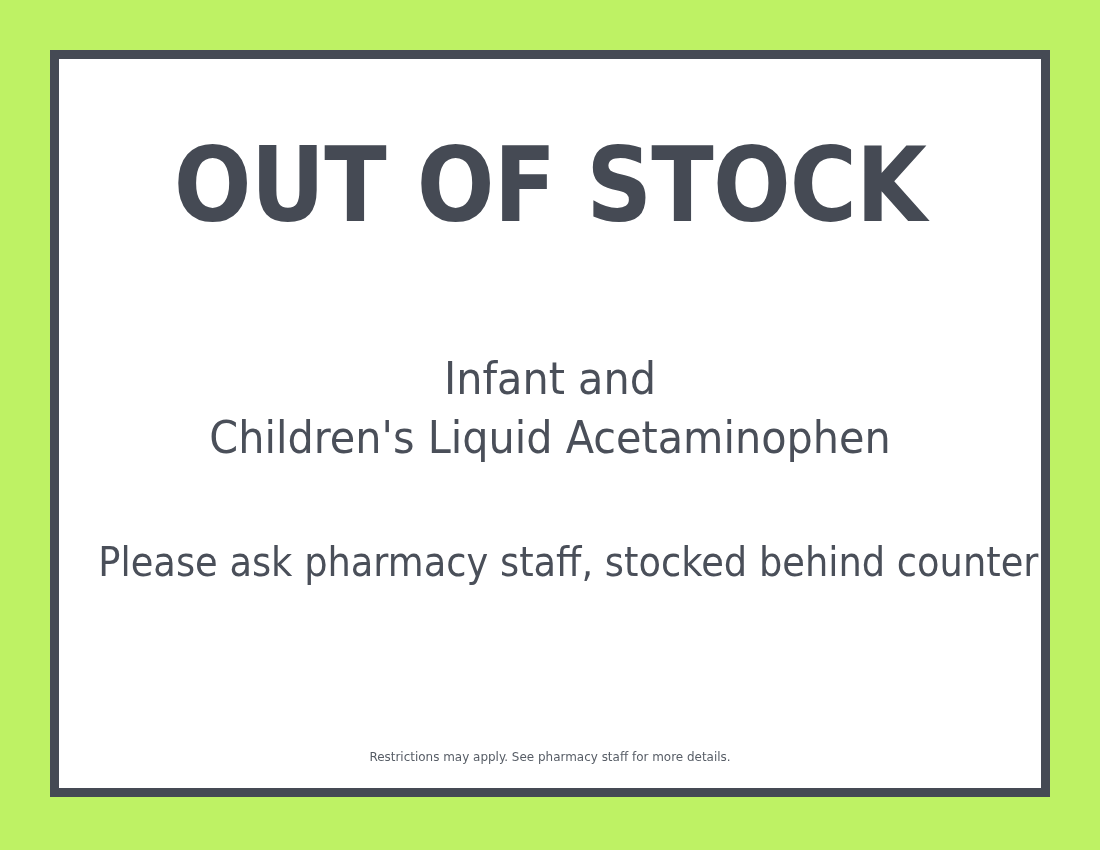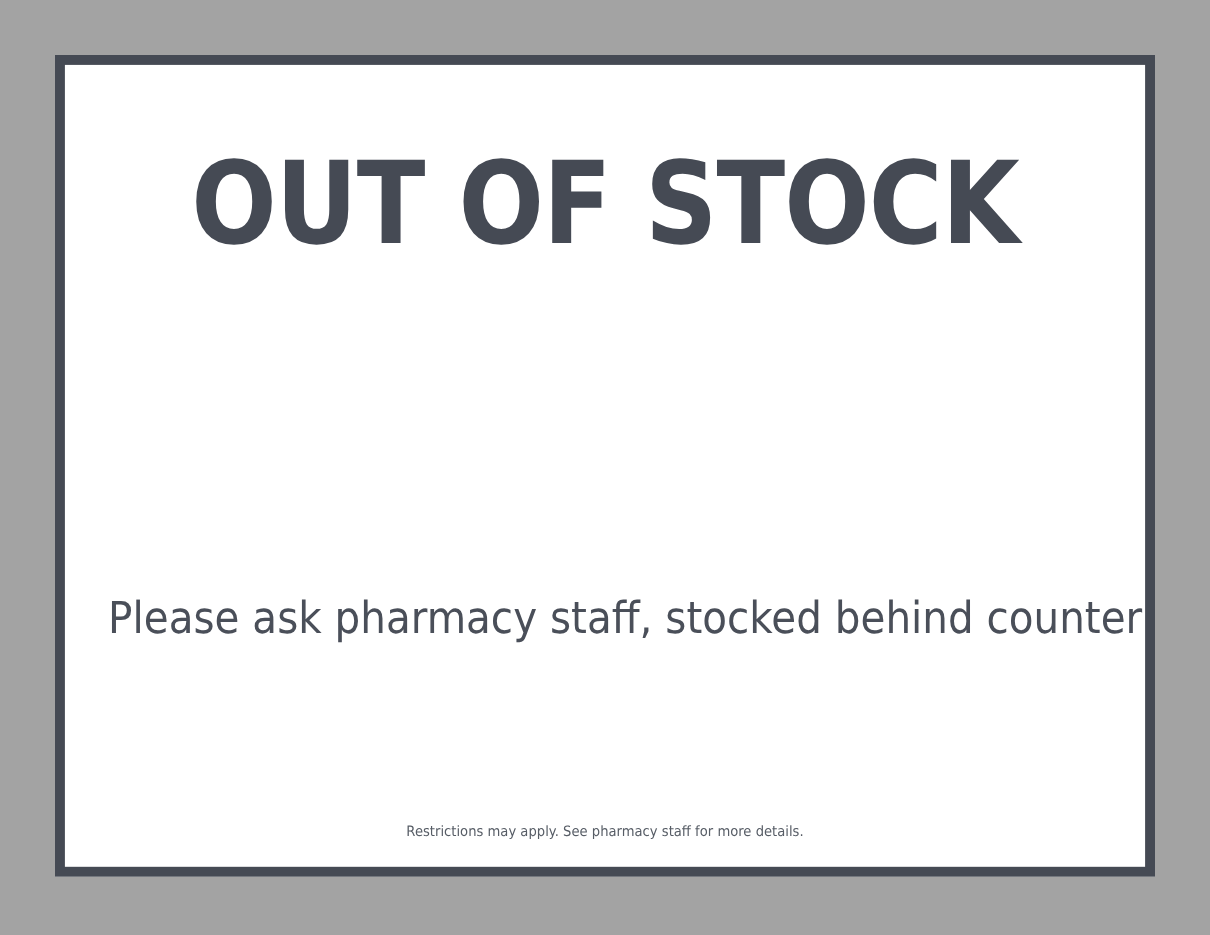--- a/index.html
+++ b/index.html
@@ -12,21 +12,21 @@
     height: 850px;
     background: #ffffff;
     font-family: "DejaVu Sans", sans-serif;
     overflow: hidden;
   }
 
   .sign-page {
     position: relative;
     width: 1100px;
     height: 850px;
-    background: #a3a3a3;
+    background: #bef264;
     box-sizing: border-box;
   }
 
   .sign-frame {
     position: absolute;
     left: 50px;
     top: 50px;
     width: 1000px;
     height: 747px;
     box-sizing: border-box;
@@ -112,20 +112,24 @@
 </head>
 <body>
 
 <div class="sign-page">
 
   <div class="sign-frame">
     <div class="sign-inner">
 
       <div class="headline">OUT OF STOCK</div>
 
+      <div class="product-block">
+        <div class="product-line">Infant and</div>
+        <div class="product-line">Children's Liquid Acetaminophen</div>
+      </div>
 
       <div class="instruction">Please ask pharmacy staff, stocked behind counter</div>
 
       <div class="footnote">Restrictions may apply. See pharmacy staff for more details.</div>
 
     </div>
   </div>
 
 </div>
 

